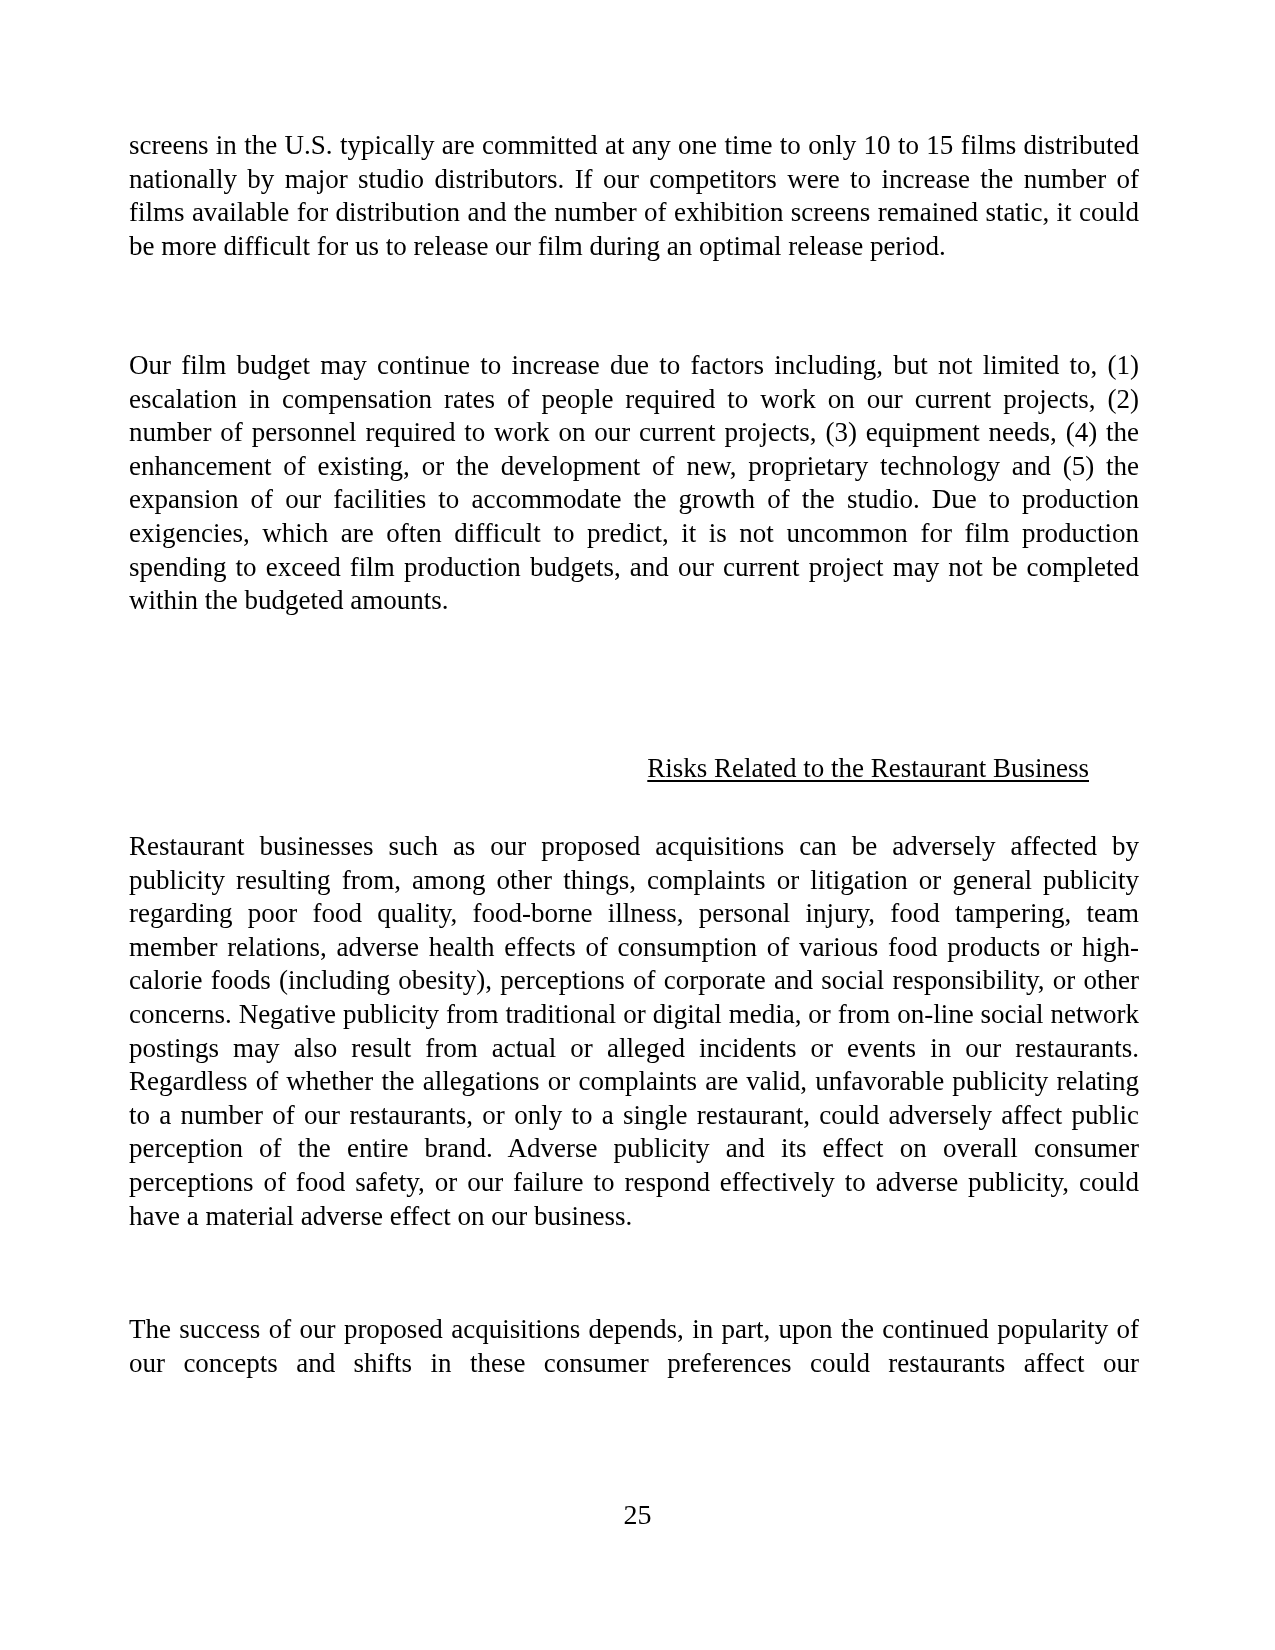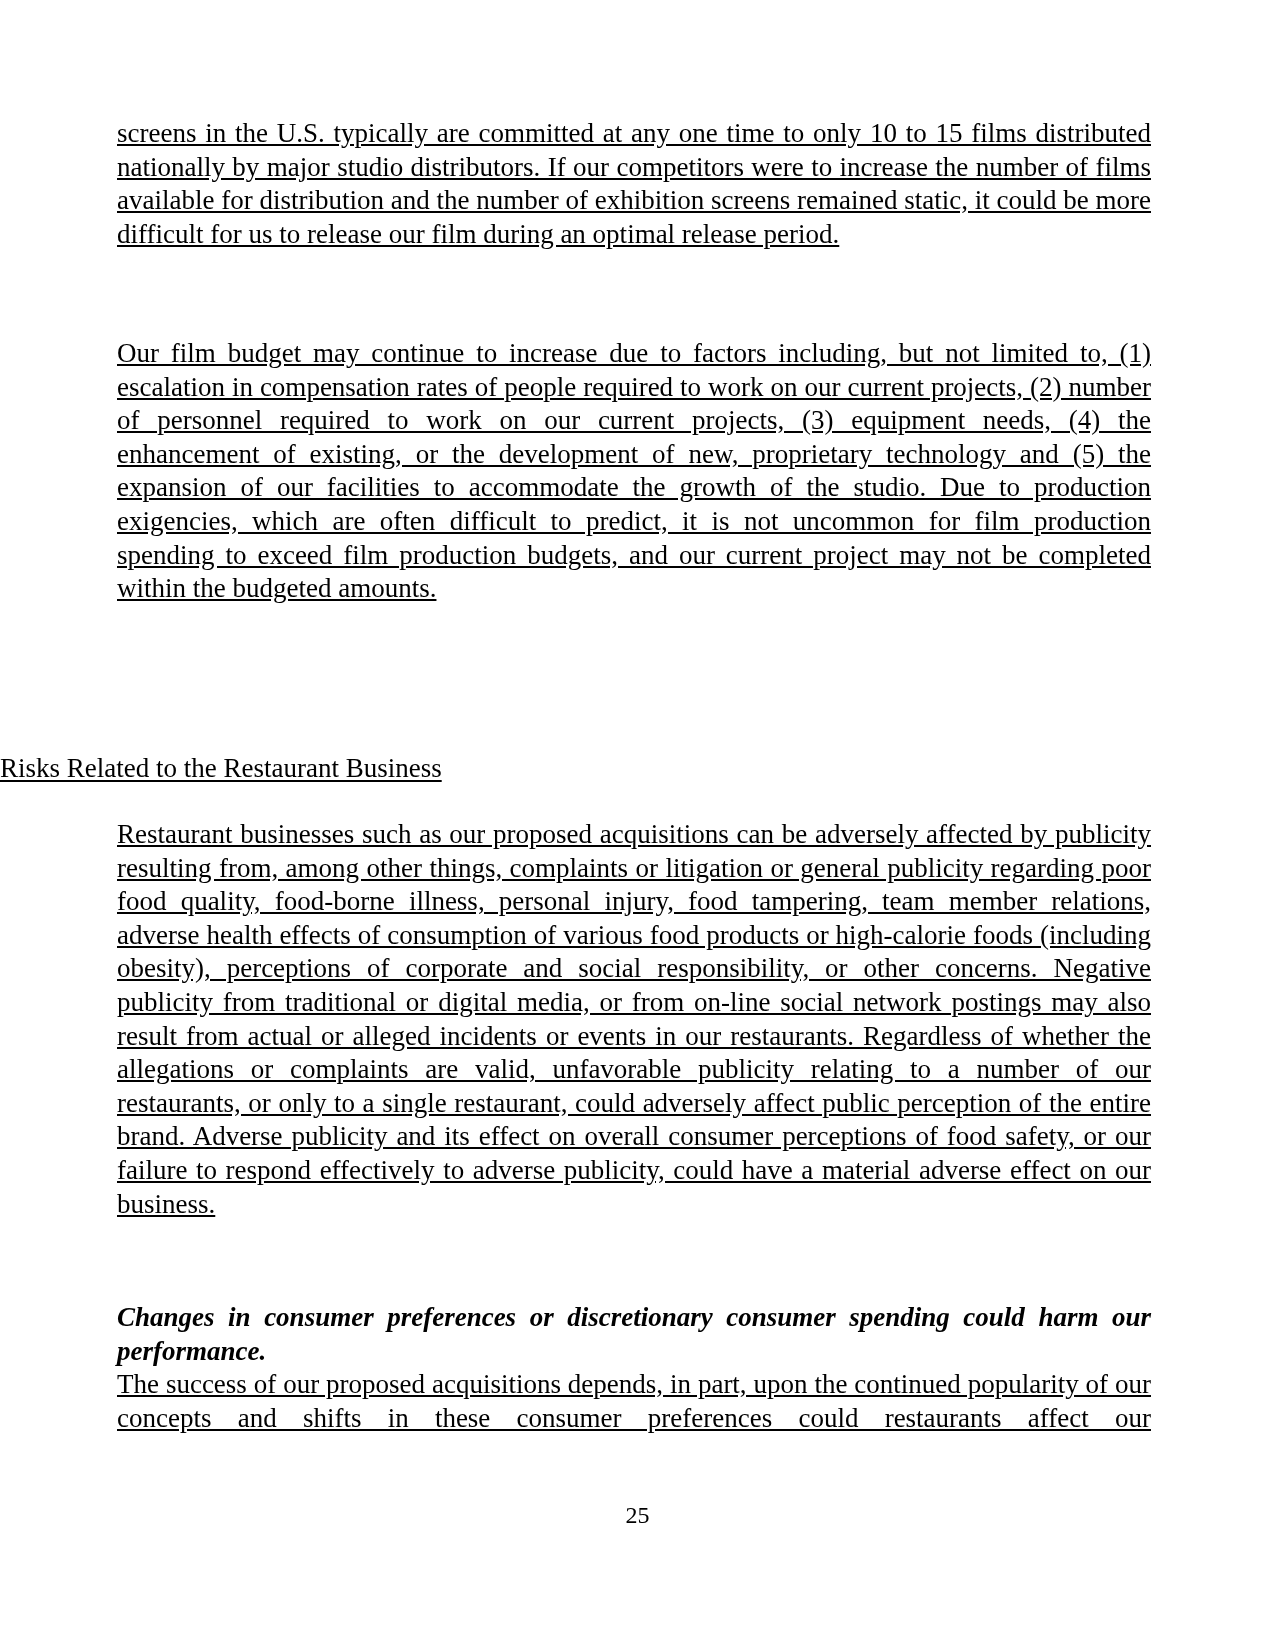--- a/index.html
+++ b/index.html
@@ -24,47 +24,46 @@
     }
     .block {
       position: absolute;
       left: 117px;
       width: 1034px;
       font-size: 27px;
       line-height: 33.6px;
       text-align: justify;
     }
     .para {
-      margin: 0;
-      text-decoration: underline;
+      margin: 12px;
     }
     .heading {
       margin: 0;
       font-weight: bold;
       font-style: italic;
       text-align: justify;
     }
     .section-title {
       position: absolute;
       left: 0;
       width: 1089px;
-      text-align: left;
+      text-align: right;
       font-size: 27px;
       line-height: 33.6px;
     }
     .section-title span {
       text-decoration: underline;
       text-underline-offset: 3px;
     }
     .page-number {
       position: absolute;
       left: 0;
       width: 1275px;
       text-align: center;
-      font-size: 24px;
+      font-size: 28px;
       line-height: 30px;
     }
   </style>
 </head>
 <body>
 
 <div class="page">
 
   <div class="block" style="top:117px;">
     <p class="para">screens in the U.S. typically are committed at any one time to only 10 to 15 films distributed nationally by major studio distributors. If our competitors were to increase the number of films available for distribution and the number of exhibition screens remained static, it could be more difficult for us to release our film during an optimal release period.</p>
@@ -76,19 +75,18 @@
 
   <div class="section-title" style="top:752px;">
     <span>Risks Related to the Restaurant Business</span>
   </div>
 
   <div class="block" style="top:818px;">
     <p class="para">Restaurant businesses such as our proposed acquisitions can be adversely affected by publicity resulting from, among other things, complaints or litigation or general publicity regarding poor food quality, food-borne illness, personal injury, food tampering, team member relations, adverse health effects of consumption of various food products or high-calorie foods (including obesity), perceptions of corporate and social responsibility, or other concerns. Negative publicity from traditional or digital media, or from on-line social network postings may also result from actual or alleged incidents or events in our restaurants. Regardless of whether the allegations or complaints are valid, unfavorable publicity relating to a number of our restaurants, or only to a single restaurant, could adversely affect public perception of the entire brand. Adverse publicity and its effect on overall consumer perceptions of food safety, or our failure to respond effectively to adverse publicity, could have a material adverse effect on our business.</p>
   </div>
 
   <div class="block" style="top:1301px;">
-    <p class="heading">Changes in consumer preferences or discretionary consumer spending could harm our performance.</p>
     <p class="para" style="text-align-last: justify;">The success of our proposed acquisitions depends, in part, upon the continued popularity of our concepts and shifts in these consumer preferences could restaurants affect our</p>
   </div>
 
   <div class="page-number" style="top:1500px;">25</div>
 
 </div>
 
 </body></html>

